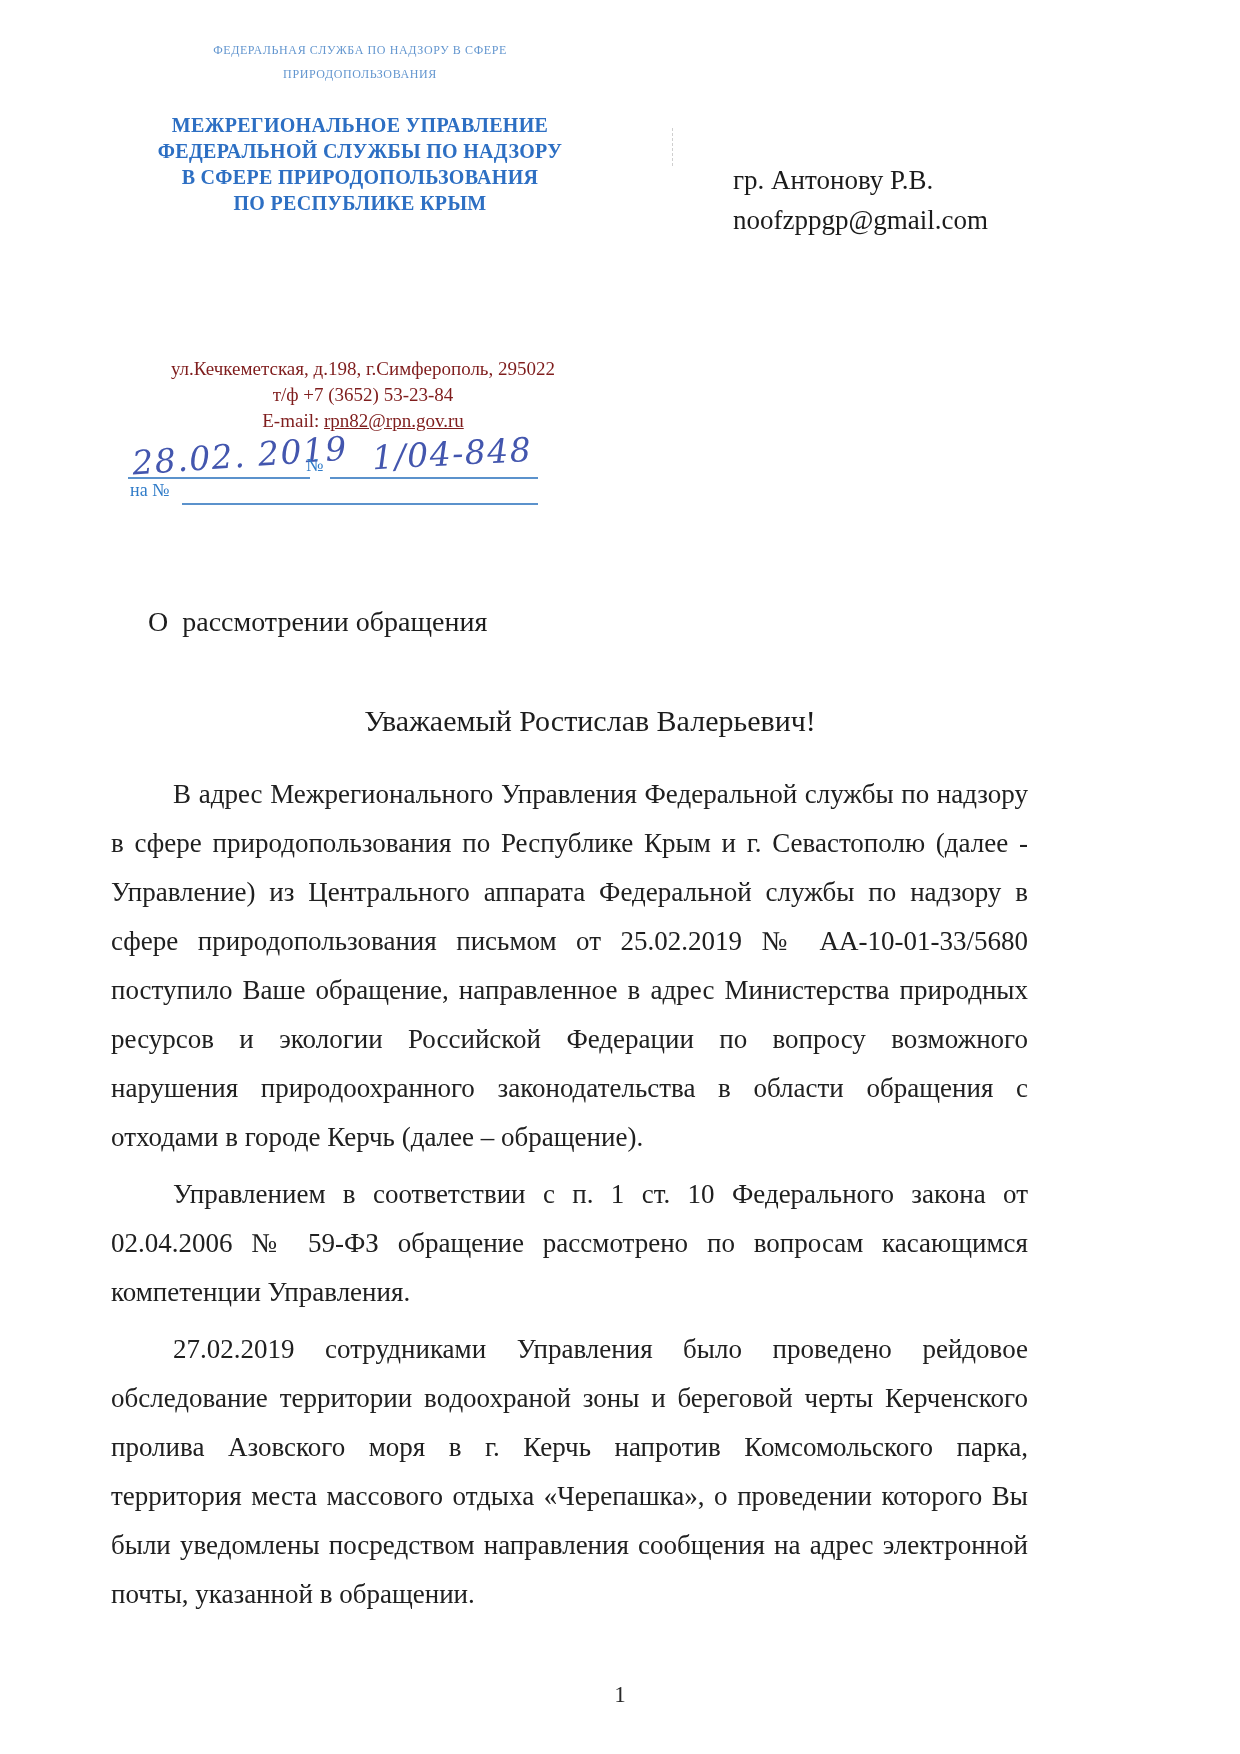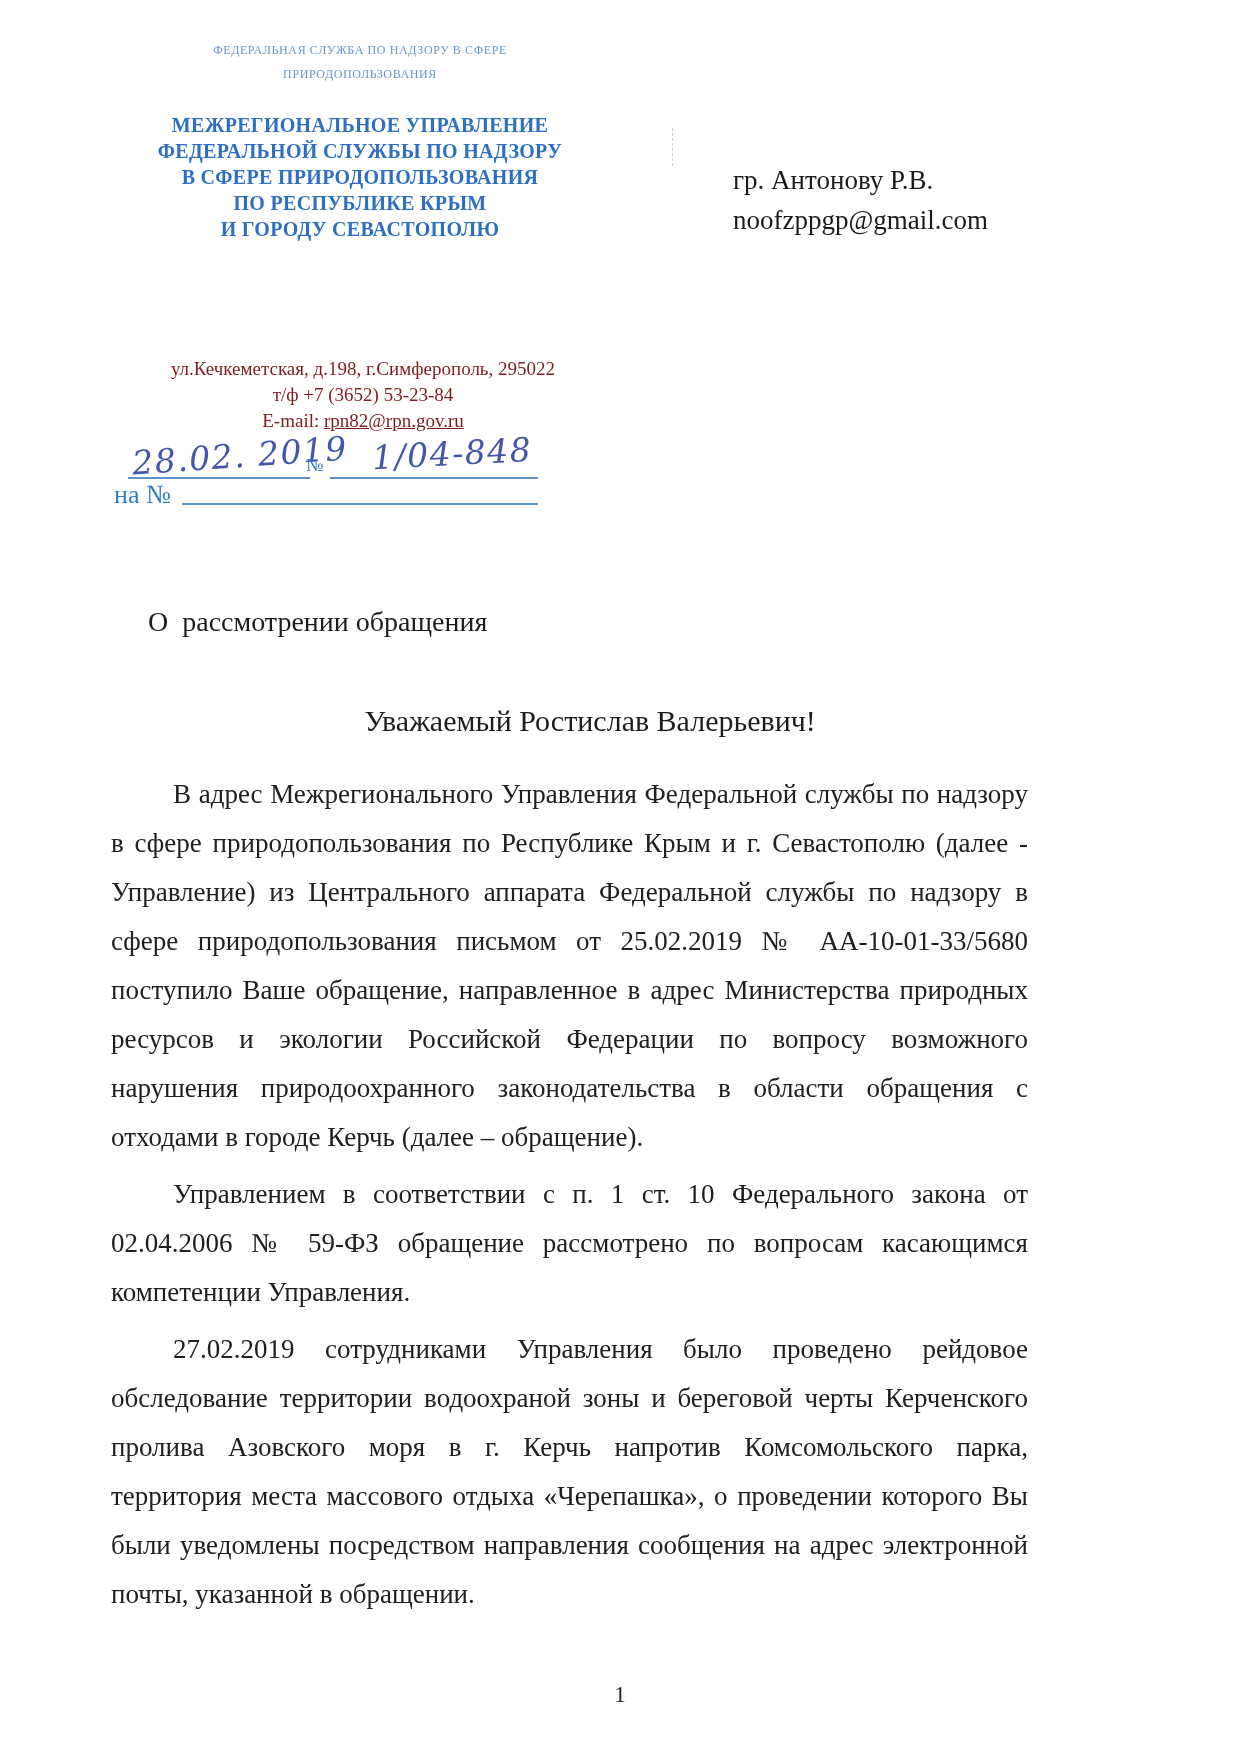--- a/index.html
+++ b/index.html
@@ -63,22 +63,22 @@
   .hw-number{position:absolute;left:372px;top:434px;transform:rotate(-3deg);}
   .ref-underline{position:absolute;height:0;border-bottom:2px solid #5b92cc;}
   .u1{left:128px;top:477px;width:182px;}
   .u2{left:330px;top:477px;width:208px;}
   .u3{left:182px;top:503px;width:356px;}
   .num-sign{
     position:absolute;left:306px;top:455px;
     color:#2f7bc8;font-size:18px;
   }
   .reply-label{
-    position:absolute;left:114px;top:480px;
-    color:#2f7bc8;font-size:26px;
+    position:absolute;left:130px;top:480px;
+    color:#2f7bc8;font-size:18px;
   }
   
   .subject{
     position:absolute;top:606px;left:148px;
     font-size:28px;color:#1d1d1d;
     white-space:pre;
     text-align:right;
   }
   
   .salutation{
@@ -114,21 +114,20 @@
   <div class="agency-top">
     <div>ФЕДЕРАЛЬНАЯ СЛУЖБА ПО НАДЗОРУ В СФЕРЕ</div>
     <div>ПРИРОДОПОЛЬЗОВАНИЯ</div>
   </div>
 
   <div class="department">
     <div>МЕЖРЕГИОНАЛЬНОЕ УПРАВЛЕНИЕ</div>
     <div>ФЕДЕРАЛЬНОЙ СЛУЖБЫ ПО НАДЗОРУ</div>
     <div>В СФЕРЕ ПРИРОДОПОЛЬЗОВАНИЯ</div>
     <div>ПО РЕСПУБЛИКЕ КРЫМ</div>
-    <div>И  ГОРОДУ СЕВАСТОПОЛЮ</div>
   </div>
 
   <div class="scan-artifact"></div>
 
   <div class="recipient">
     <div>гр. Антонову Р.В.</div>
     <div>noofzppgp@gmail.com</div>
   </div>
 
   <div class="contact">

